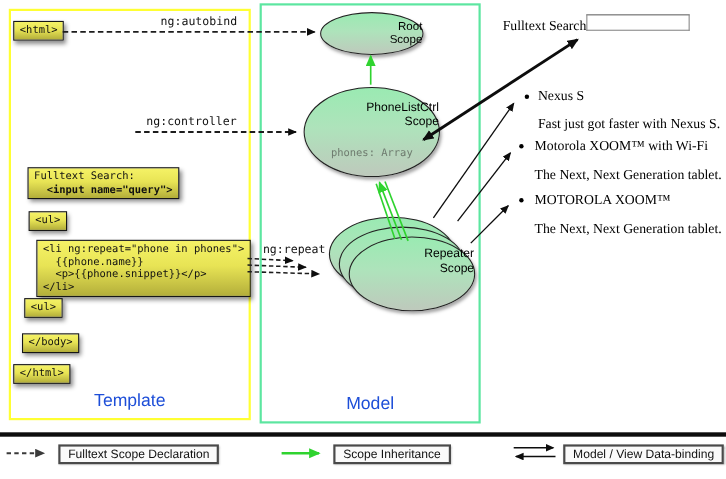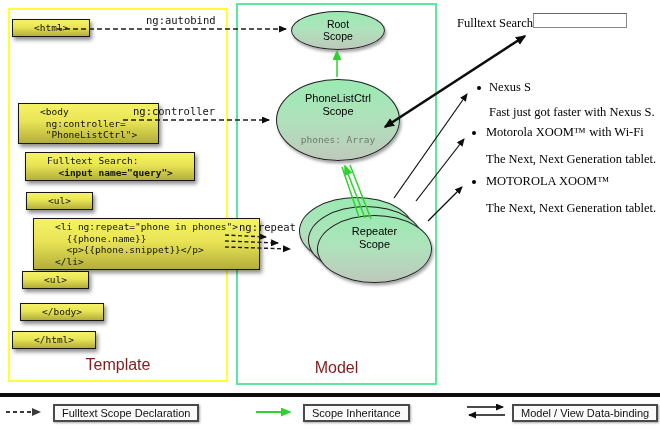--- a/index.html
+++ b/index.html
@@ -3,34 +3,34 @@
 <meta charset="utf-8">
 <style>
   html,body{margin:0;padding:0;background:#fff;}
   #canvas{position:relative;width:660px;height:435px;background:#fff;overflow:hidden;
           font-family:"Liberation Sans",sans-serif;}
   
   .col{position:absolute;border:2px solid;background:transparent;}
   #col-template{left:8px;top:8px;width:216px;height:370px;border-color:var(--template_border,#ffff33);}
   #col-model{left:236px;top:3px;width:197px;height:378px;border-color:var(--model_border,#5ce6a0);}
   #col-view{left:445px;top:8px;width:206px;height:375px;border-color:var(--view_border,#6633cc);background:#fff;}
-  .col-label{position:absolute;bottom:6px;left:0;right:0;text-align:center;font-size:16px;color:#7f1d1d;}
+  .col-label{position:absolute;bottom:6px;left:0;right:0;text-align:center;font-size:16px;color:#1d4ed8;}
   
   .codebox{position:absolute;background:linear-gradient(180deg,var(--code_yellow_top,#f5f266) 0%,#e8e455 45%,var(--code_yellow_bottom,#b3ae3a) 100%);
            border:1.5px solid #161616;box-shadow:2px 3px 4px rgba(0,0,0,.45);
-           padding:2px 21px;z-index:2;}
+           padding:2px 5px;z-index:2;}
   .codebox pre{margin:0;font-family:"DejaVu Sans Mono",monospace;font-size:9.5px;line-height:1.22;color:#111;white-space:pre;}
   .codebox pre.b{font-weight:bold;}
   
   .arrowlabel{position:absolute;font-family:"DejaVu Sans Mono",monospace;font-size:10.5px;color:#111;z-index:2;}
   
   .ellipse{position:absolute;border:1.5px solid #222;border-radius:50%;
            background:linear-gradient(180deg,#9aeab2 0%,#aee3bb 45%,#bec9bc 100%);
            box-shadow:1.5px 2.5px 3px rgba(0,0,0,.35);z-index:2;}
-  .ell-title{position:absolute;left:0;right:0;text-align:center;font-size:11px;color:#000;white-space:pre-line;line-height:1.15;}
+  .ell-title{position:absolute;left:0;right:0;text-align:right;font-size:11px;color:#000;white-space:pre-line;line-height:1.15;}
   .ell-prop{position:absolute;left:0;right:0;text-align:center;font-family:"DejaVu Sans Mono",monospace;font-size:9.5px;line-height:1.25;}
   .prop-bold{font-weight:bold;color:#000;}
   .prop-gray{color:#6e7a6e;}
   
   .serif{font-family:"Liberation Serif",serif;font-size:12.5px;color:#000;}
   #search-label{position:absolute;left:457px;top:16px;z-index:2;}
   #search-input{position:absolute;left:533px;top:13px;width:88px;height:13px;border:1px solid #8a8a8a;
                 border-top:1px solid #666;background:#fff;z-index:4;font-family:"Liberation Serif",serif;font-size:11px;padding:0 2px;}
   .vitem-name{position:absolute;z-index:2;}
   .vitem-snippet{position:absolute;z-index:2;}
@@ -57,25 +57,20 @@
 
   <div class="col" id="col-template">
     <div class="col-label">Template</div>
   </div>
   <div class="col" id="col-model">
     <div class="col-label">Model</div>
   </div>
 
   <div class="codebox" style="left:12px;top:19px;">
     <pre>&lt;html&gt;</pre>
-  </div>
-  <div class="codebox" style="left:18px;top:103px;">
-    <pre>&lt;body
- ng:controller=
- "PhoneListCtrl"&gt;</pre>
   </div>
   <div class="codebox" style="left:25px;top:152px;">
     <pre>Fulltext Search:</pre>
     <pre class="b">  &lt;input name="query"&gt;</pre>
   </div>
   <div class="codebox" style="left:26px;top:192px;">
     <pre>&lt;ul&gt;</pre>
   </div>
   <div class="codebox" style="left:33px;top:218px;">
     <pre>&lt;li ng:repeat="phone in phones"&gt;

